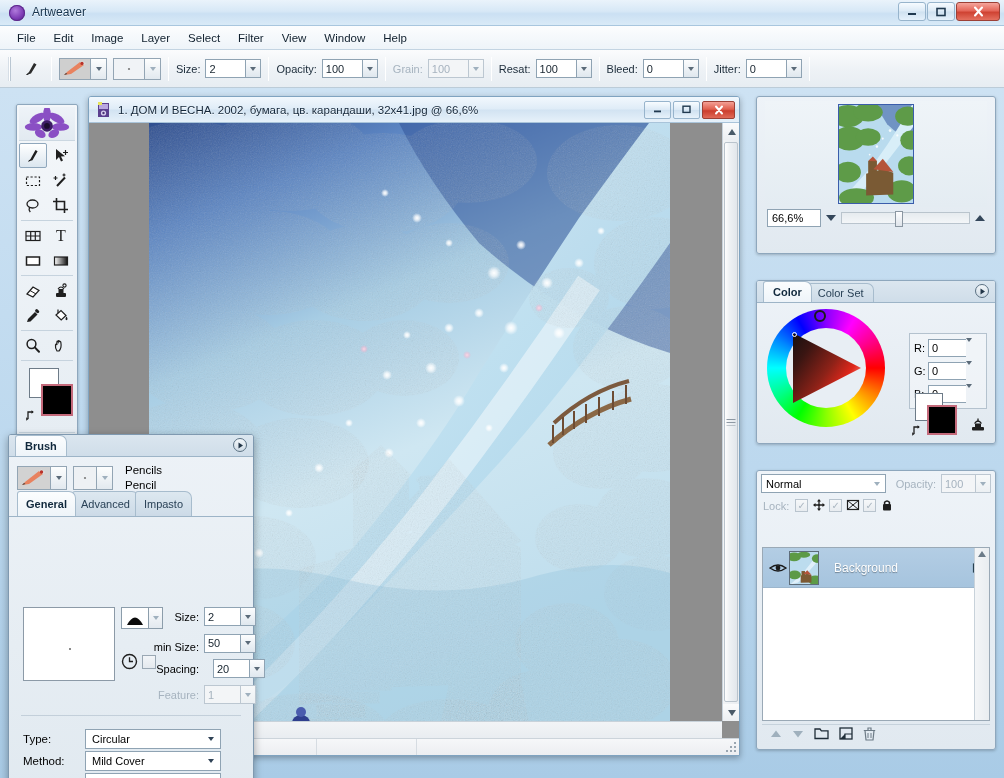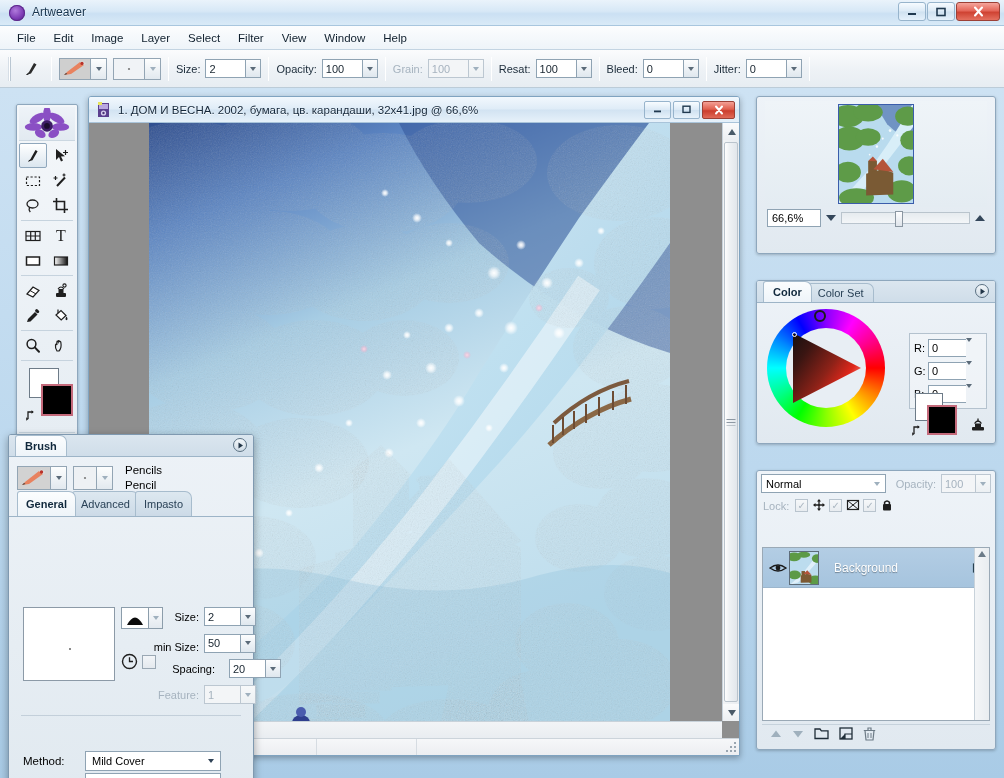--- a/index.html
+++ b/index.html
@@ -1353,21 +1353,21 @@
       <div class="brush-field-row" style="left:136px; top:198px;">
         <span class="bf-label" style="width:54px;margin-top:8px;">min Size:</span>
         <span class="spin" style="margin-left:5px;">
           <input style="width: 36px;" value="50">
           <span class="sp-btn">
               <span class="caret"></span>
             </span>
         </span>
       </div>
 
-      <div class="brush-field-row" style="left:156px; top:224px;">
+      <div class="brush-field-row" style="left:140px; top:224px;">
         <span class="bf-label" style="width:50px;">Spacing:</span>
         <span class="spin" style="margin-left:14px;">
           <input style="width: 36px;" value="20">
           <span class="sp-btn">
               <span class="caret"></span>
             </span>
         </span>
       </div>
 
       <div class="brush-field-row" style="left:140px; top:250px;">
@@ -1375,20 +1375,27 @@
         <span class="spin" style="margin-left:5px;">
           <input class="dis" style="width: 36px;" disabled="" value="1">
           <span class="sp-btn dis">
               <span class="caret dim"></span>
             </span>
         </span>
       </div>
 
       <div class="brush-sep" style="top:280px;"></div>
 
+      <div class="sel-row" style="left:14px; top:294px;">
+        <span class="sel-lbl">Type:</span>
+        <span class="sel-box">
+          <span>Circular</span>
+          <span class="caret"></span>
+        </span>
+      </div>
       <div class="sel-row" style="left:14px; top:316px;">
         <span class="sel-lbl">Method:</span>
         <span class="sel-box">
           <span>Mild Cover</span>
           <span class="caret"></span>
         </span>
       </div>
       <div class="sel-row" style="left:14px; top:338px;">
         <span class="sel-lbl">Category:</span>
         <span class="sel-box">

